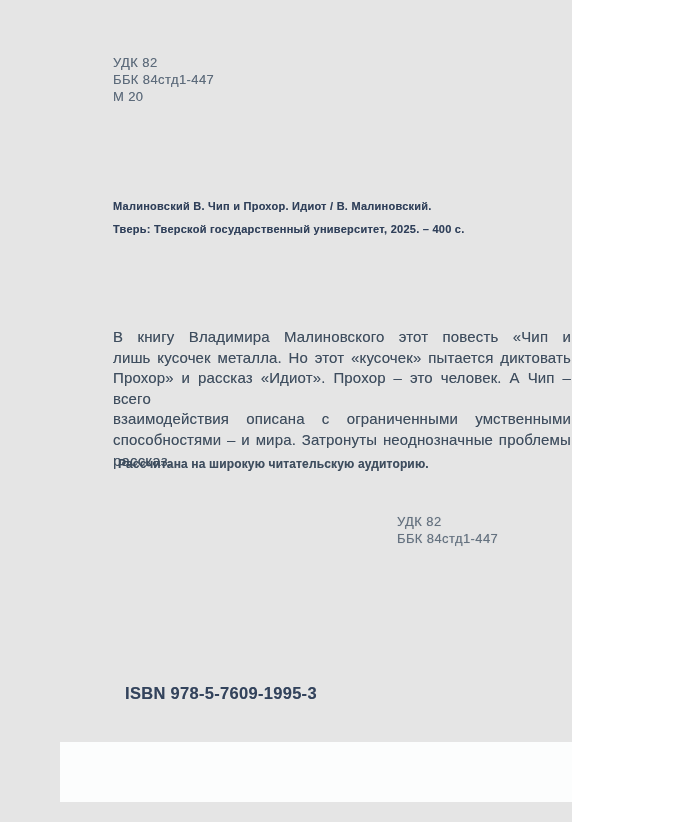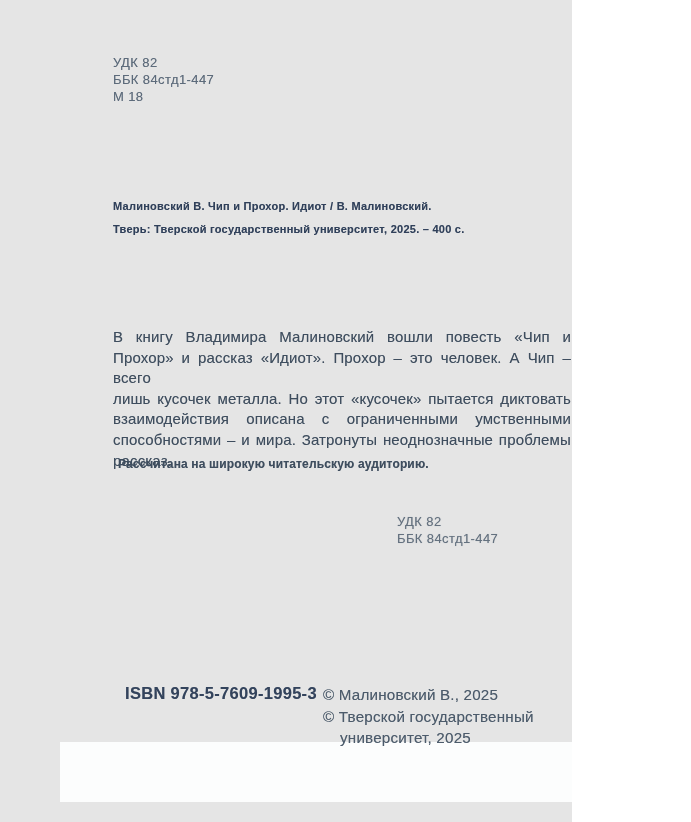--- a/index.html
+++ b/index.html
@@ -123,45 +123,40 @@
 </head>
 <body>
 
 <div class="page">
 
   <div class="scan-shade"></div>
 
   <div class="udk-top">
     <div>УДК 82</div>
     <div>ББК 84стд1-447</div>
-    <div>М 18</div>
+    <div>М 20</div>
   </div>
 
   <div class="biblio">
     <div>Малиновский В. Чип и Прохор. Идиот / В. Малиновский.</div>
     <div>Тверь: Тверской государственный университет, 2025. – 400 с.</div>
   </div>
 
   <div class="annotation">
-    <div class="just-line">В книгу Владимира Малиновский вошли повесть «Чип и</div>
+    <div class="just-line">В книгу Владимира Малиновского этот повесть «Чип и</div>
+    <div class="just-line">лишь кусочек металла. Но этот «кусочек» пытается диктовать</div>
     <div class="just-line">Прохор» и рассказ «Идиот». Прохор – это человек. А Чип – всего</div>
-    <div class="just-line">лишь кусочек металла. Но этот «кусочек» пытается диктовать</div>
     <div class="just-line">взаимодействия описана с ограниченными умственными</div>
     <div class="just-line">способностями – и мира. Затронуты неоднозначные проблемы</div>
     <div class="last-line">рассказ.</div>
   </div>
 
   <div class="audience">Рассчитана на широкую читательскую аудиторию.</div>
 
   <div class="udk-mid">
     <div>УДК 82</div>
     <div>ББК 84стд1-447</div>
   </div>
 
   <div class="isbn">ISBN 978-5-7609-1995-3</div>
 
-  <div class="copyright">
-    <div>© Малиновский В., 2025</div>
-    <div>© Тверской государственный</div>
-    <div class="cont-line">университет, 2025</div>
-  </div>
 
 </div>
 
 </body></html>

